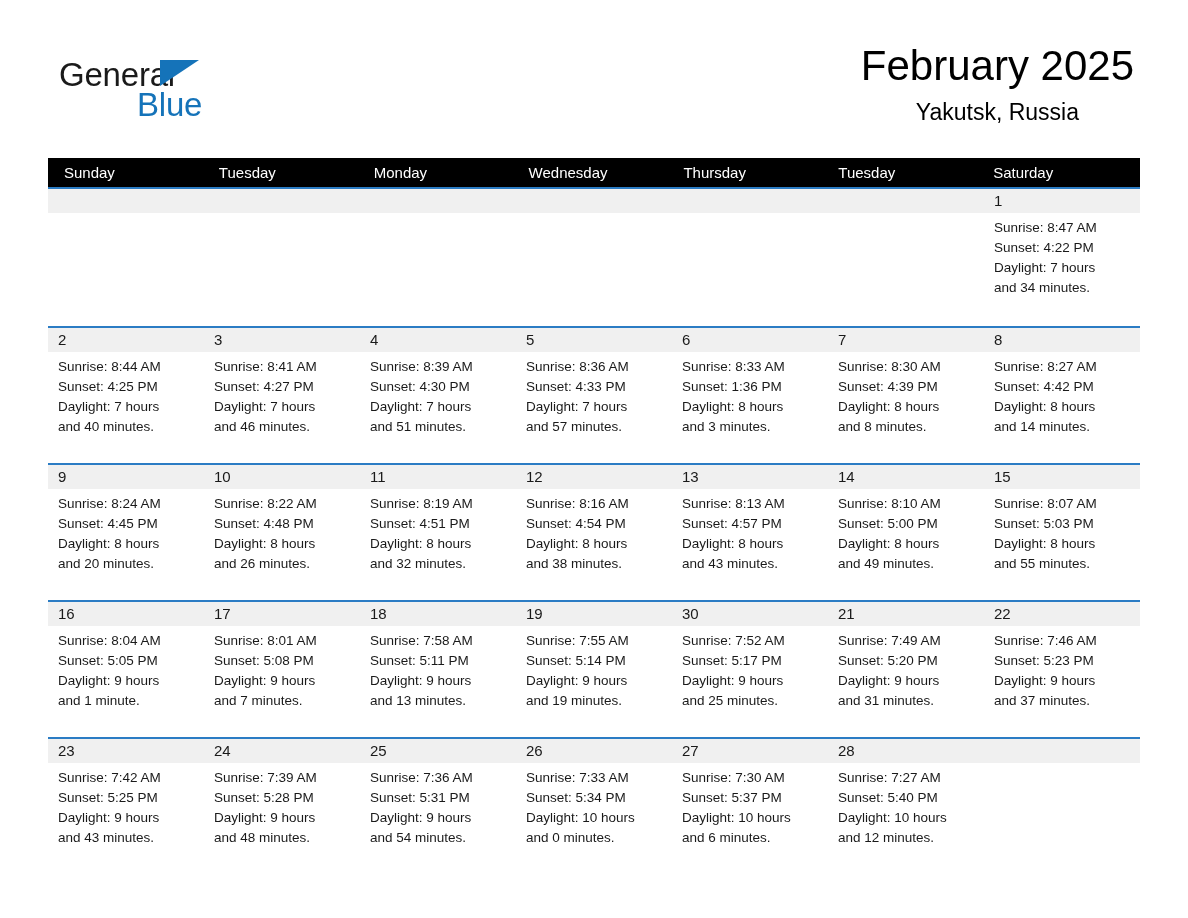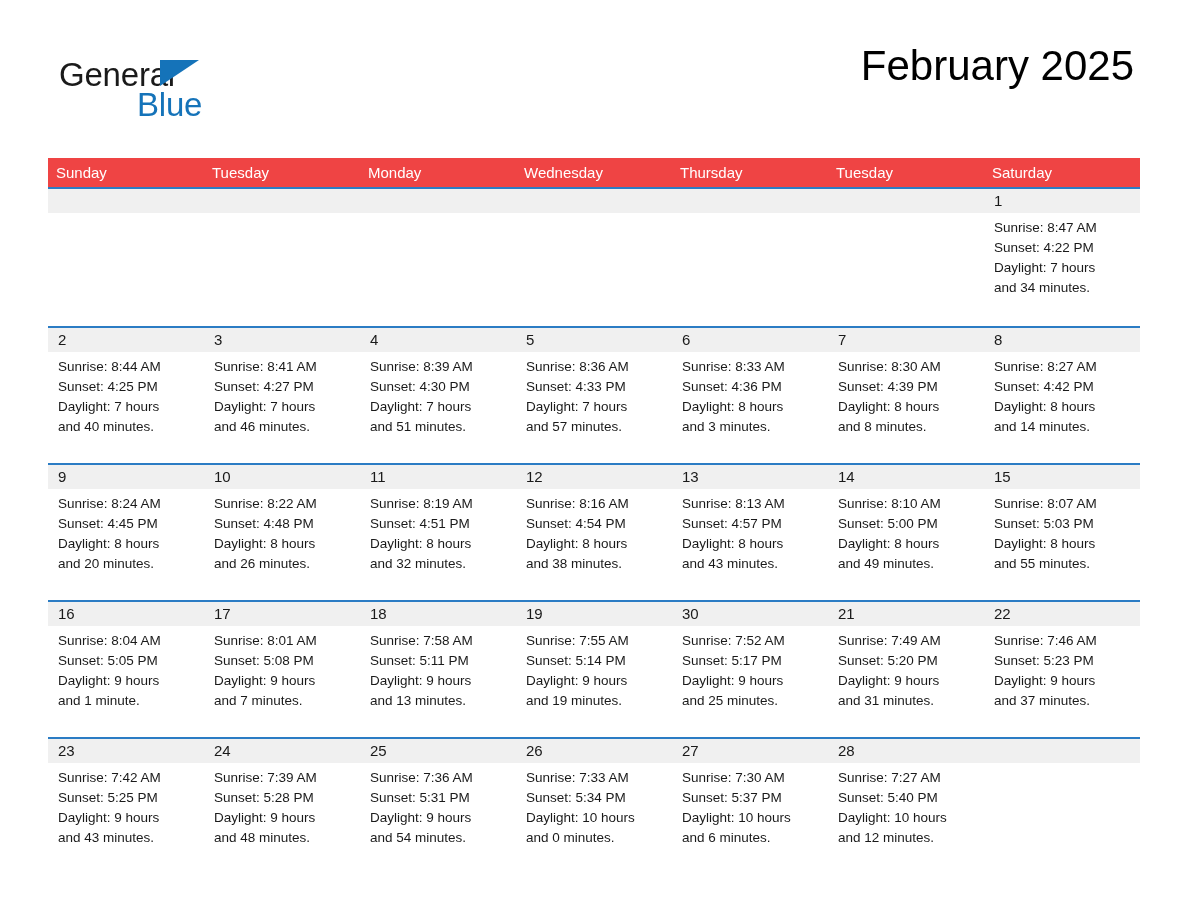--- a/index.html
+++ b/index.html
@@ -85,22 +85,23 @@
 
   
   .calendar {
     position: absolute;
     left: 48px;
     top: 158px;
     width: 1092px;
   }
   .weekday-row {
     display: flex;
-    background: #ef4444;
+    background: #000000;
     height: 29px;
+    padding-left: 8px;
   }
   .weekday {
     flex: 1 1 0;
     color: #ffffff;
     font-size: 15px;
     line-height: 29px;
     padding-left: 8px;
     box-sizing: border-box;
     white-space: nowrap;
     overflow: hidden;
@@ -157,20 +158,21 @@
   <div class="header">
 
     <div class="logo">
       <span class="logo-general">General</span>
       <span class="logo-tri"></span>
       <span class="logo-blue">Blue</span>
     </div>
 
     <div class="title-block">
       <div class="cal-title">February 2025</div>
+      <div class="cal-sub">Yakutsk, Russia</div>
     </div>
 
   </div>
 
   <div class="calendar">
 
     <div class="weekday-row">
       <div class="weekday">Sunday</div>
       <div class="weekday">Tuesday</div>
       <div class="weekday">Monday</div>
@@ -266,21 +268,21 @@
           <div>and 51 minutes.</div>
         </div>
         <div class="cell-info">
           <div>Sunrise: 8:36 AM</div>
           <div>Sunset: 4:33 PM</div>
           <div>Daylight: 7 hours</div>
           <div>and 57 minutes.</div>
         </div>
         <div class="cell-info">
           <div>Sunrise: 8:33 AM</div>
-          <div>Sunset: 4:36 PM</div>
+          <div>Sunset: 1:36 PM</div>
           <div>Daylight: 8 hours</div>
           <div>and 3 minutes.</div>
         </div>
         <div class="cell-info">
           <div>Sunrise: 8:30 AM</div>
           <div>Sunset: 4:39 PM</div>
           <div>Daylight: 8 hours</div>
           <div>and 8 minutes.</div>
         </div>
         <div class="cell-info">

